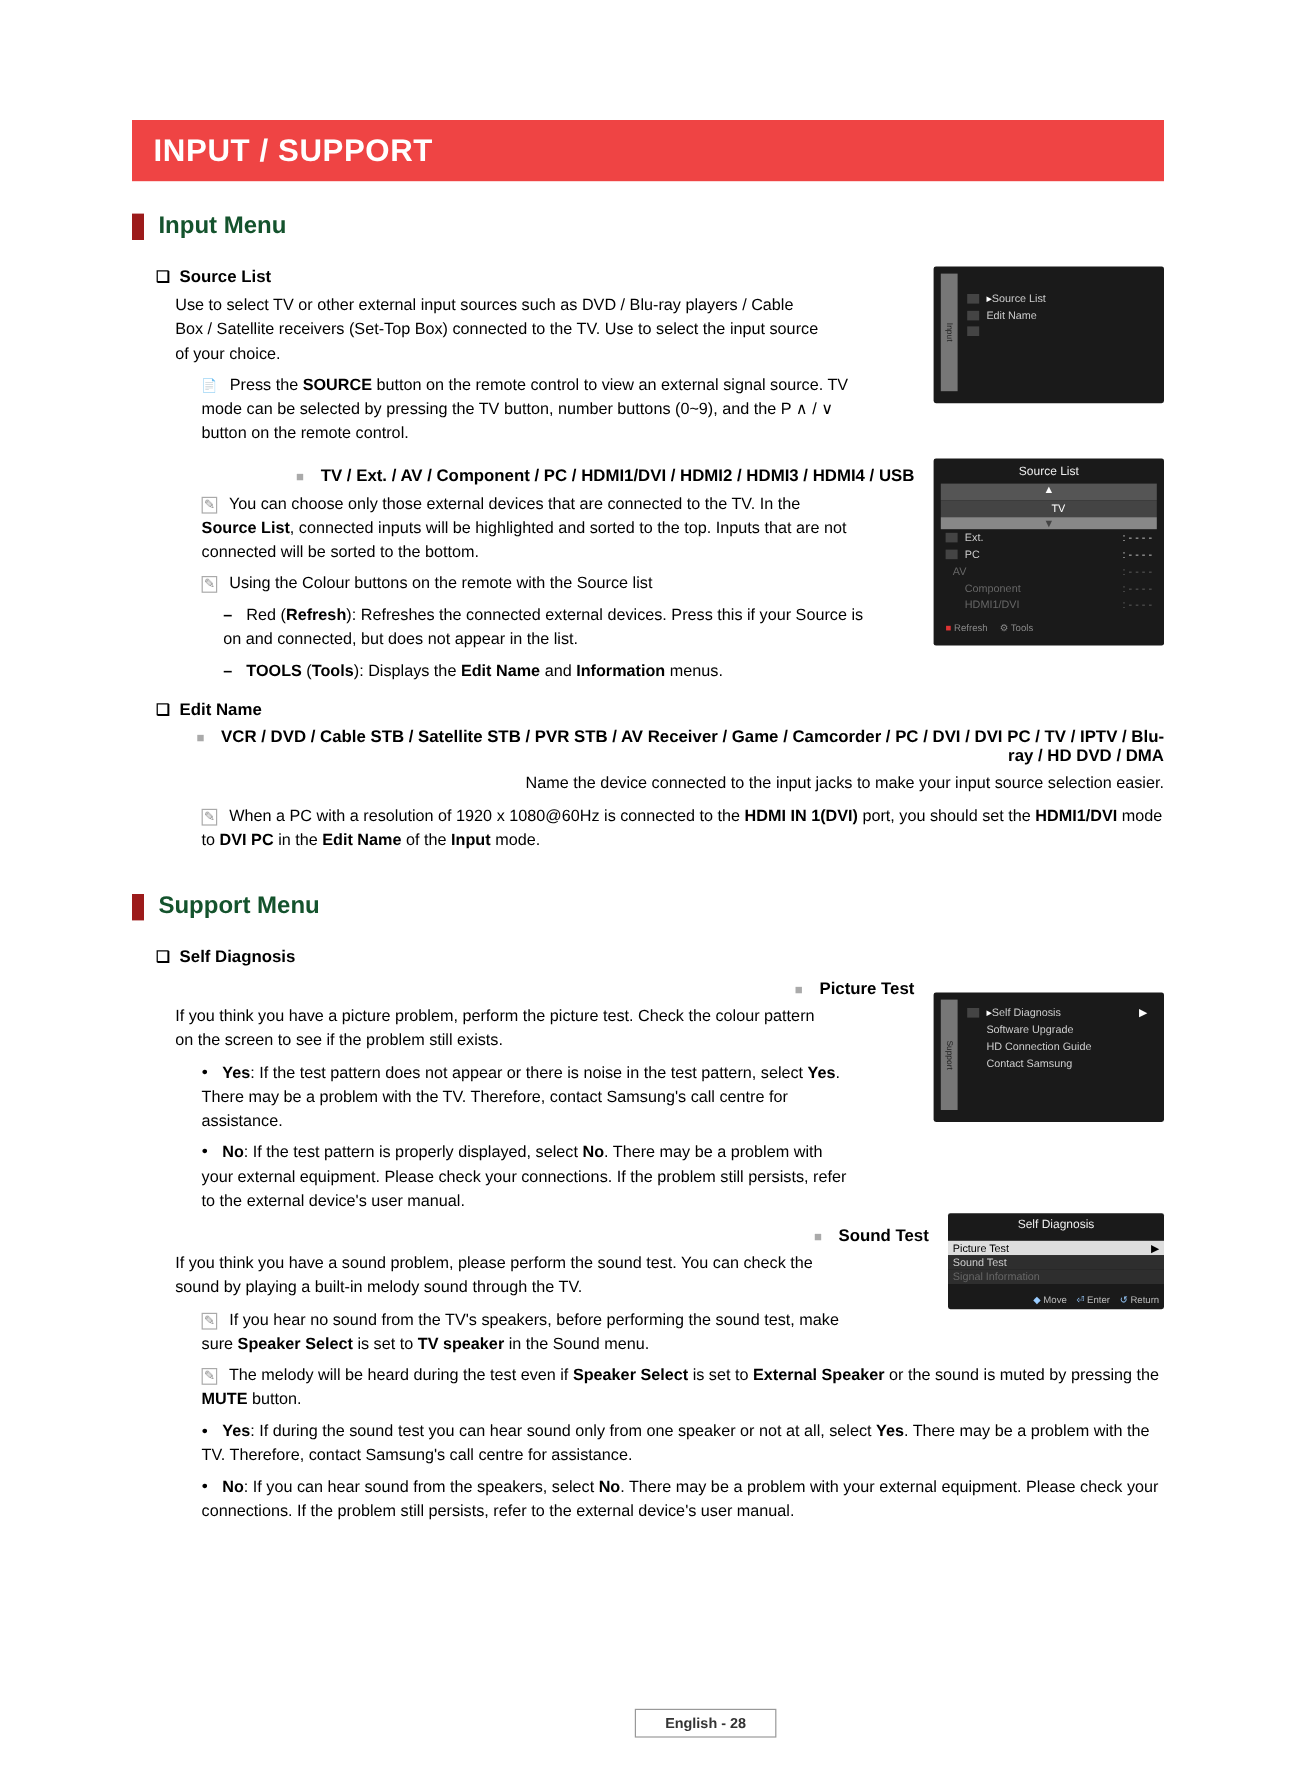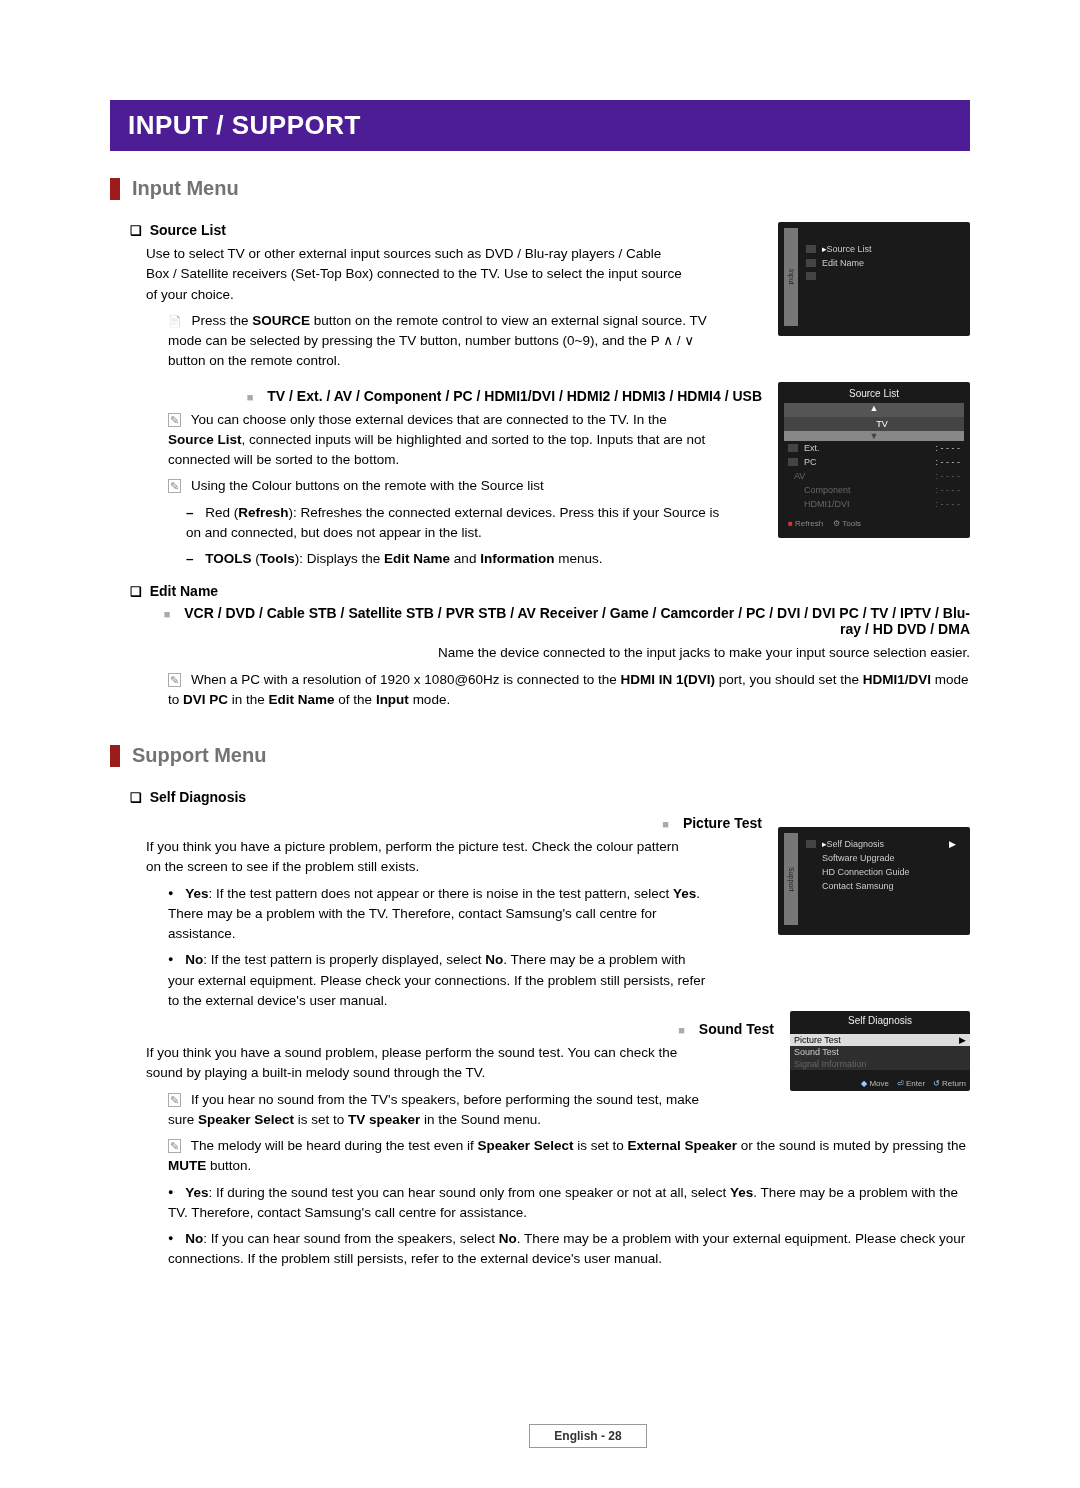--- a/index.html
+++ b/index.html
@@ -11,21 +11,21 @@
     width: 1080px;
     height: 1488px;
     position: relative;
     font-size: 14px;
   }
   .page {
     padding: 100px 110px 40px 110px;
     box-sizing: border-box;
   }
   .title-bar {
-    background: #4c1d95;
+    background: #ef4444;
     color: #fff;
     font-weight: bold;
     font-size: 26px;
     padding: 10px 18px;
     letter-spacing: 0.5px;
   }
   .section-heading {
     margin-top: 26px;
     display: flex;
     align-items: center;
@@ -33,21 +33,21 @@
   .section-heading .redbar {
     display: inline-block;
     width: 10px;
     height: 22px;
     background: #9c1b1b;
     margin-right: 12px;
   }
   .section-heading .htext {
     font-size: 20px;
     font-weight: bold;
-    color: #737373;
+    color: #14532d;
   }
   .sub-heading {
     margin-top: 22px;
     font-weight: bold;
     font-size: 14px;
     color: #000;
     margin-left: 20px;
   }
   .sub-heading::before {
     content: "❏";

